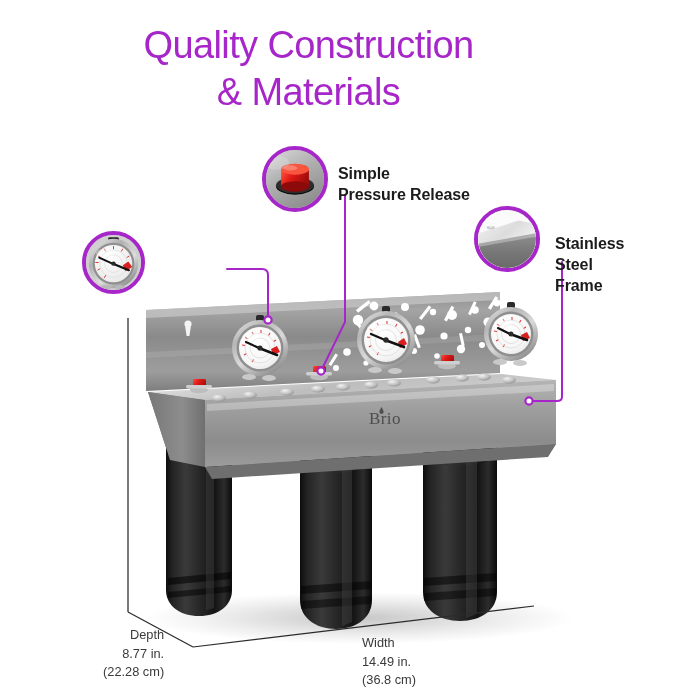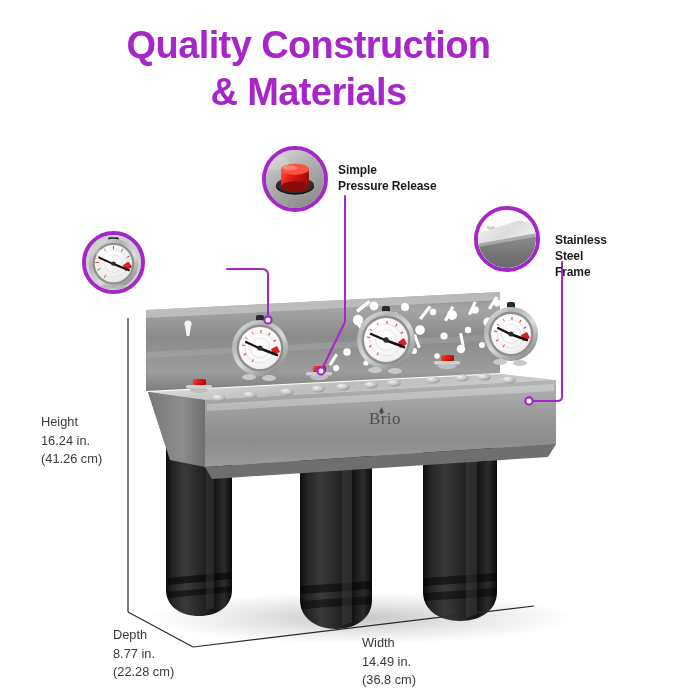--- a/index.html
+++ b/index.html
@@ -23,50 +23,50 @@
   
   .title {
     position: absolute;
     left: 0;
     top: 22px;
     width: 617px;
     text-align: center;
     color: #a726c9;
     font-size: 38px;
     line-height: 1.24;
-    font-weight: 700;
+    font-weight: 400;
     letter-spacing: -0.6px;
     white-space: pre-line;
   }
 
   
   .callout-label {
     position: absolute;
     color: #1b1b1b;
-    font-size: 12px;
+    font-size: 16px;
     line-height: 1.32;
     font-weight: 600;
     white-space: pre-line;
     letter-spacing: -0.1px;
   }
   #label-gauges { left: 165px; top: 250px; }
   #label-release { left: 338px; top: 163px; }
   #label-frame  { left: 555px; top: 218px; margin-top: 15px; }
 
   
   .dim-label {
     position: absolute;
     color: #3a3a3a;
     font-size: 12.8px;
     line-height: 1.45;
     font-weight: 500;
     white-space: pre-line;
   }
   #dim-height { left: 41px;  top: 413px; }
-  #dim-depth  { left: 113px; top: 626px; }
+  #dim-depth  { left: 103px; top: 626px; text-align: right; }
   #dim-width  { left: 352px; top: 634px; margin-left: 10px; }
 
   
   .badge {
     position: absolute;
     border-radius: 50%;
     border: 4px solid #a726c9;
     overflow: hidden;
     box-sizing: border-box;
     background: #c9c9c9;
@@ -525,23 +525,20 @@
       <ellipse cx="22" cy="29" rx="4" ry="1.8" fill="#e9e9e9"></ellipse>
     </svg>
   </div>
 
   <div class="callout-label" id="label-release">Simple
 Pressure Release</div>
   <div class="callout-label" id="label-frame">Stainless
 Steel
 Frame</div>
 
-  <div class="dim-label" id="dim-height">Height
-16.24 in.
-(41.26 cm)</div>
   <div class="dim-label" id="dim-depth">Depth
 8.77 in.
 (22.28 cm)</div>
   <div class="dim-label" id="dim-width">Width
 14.49 in.
 (36.8 cm)</div>
 
 </div>
 
 </body></html>

